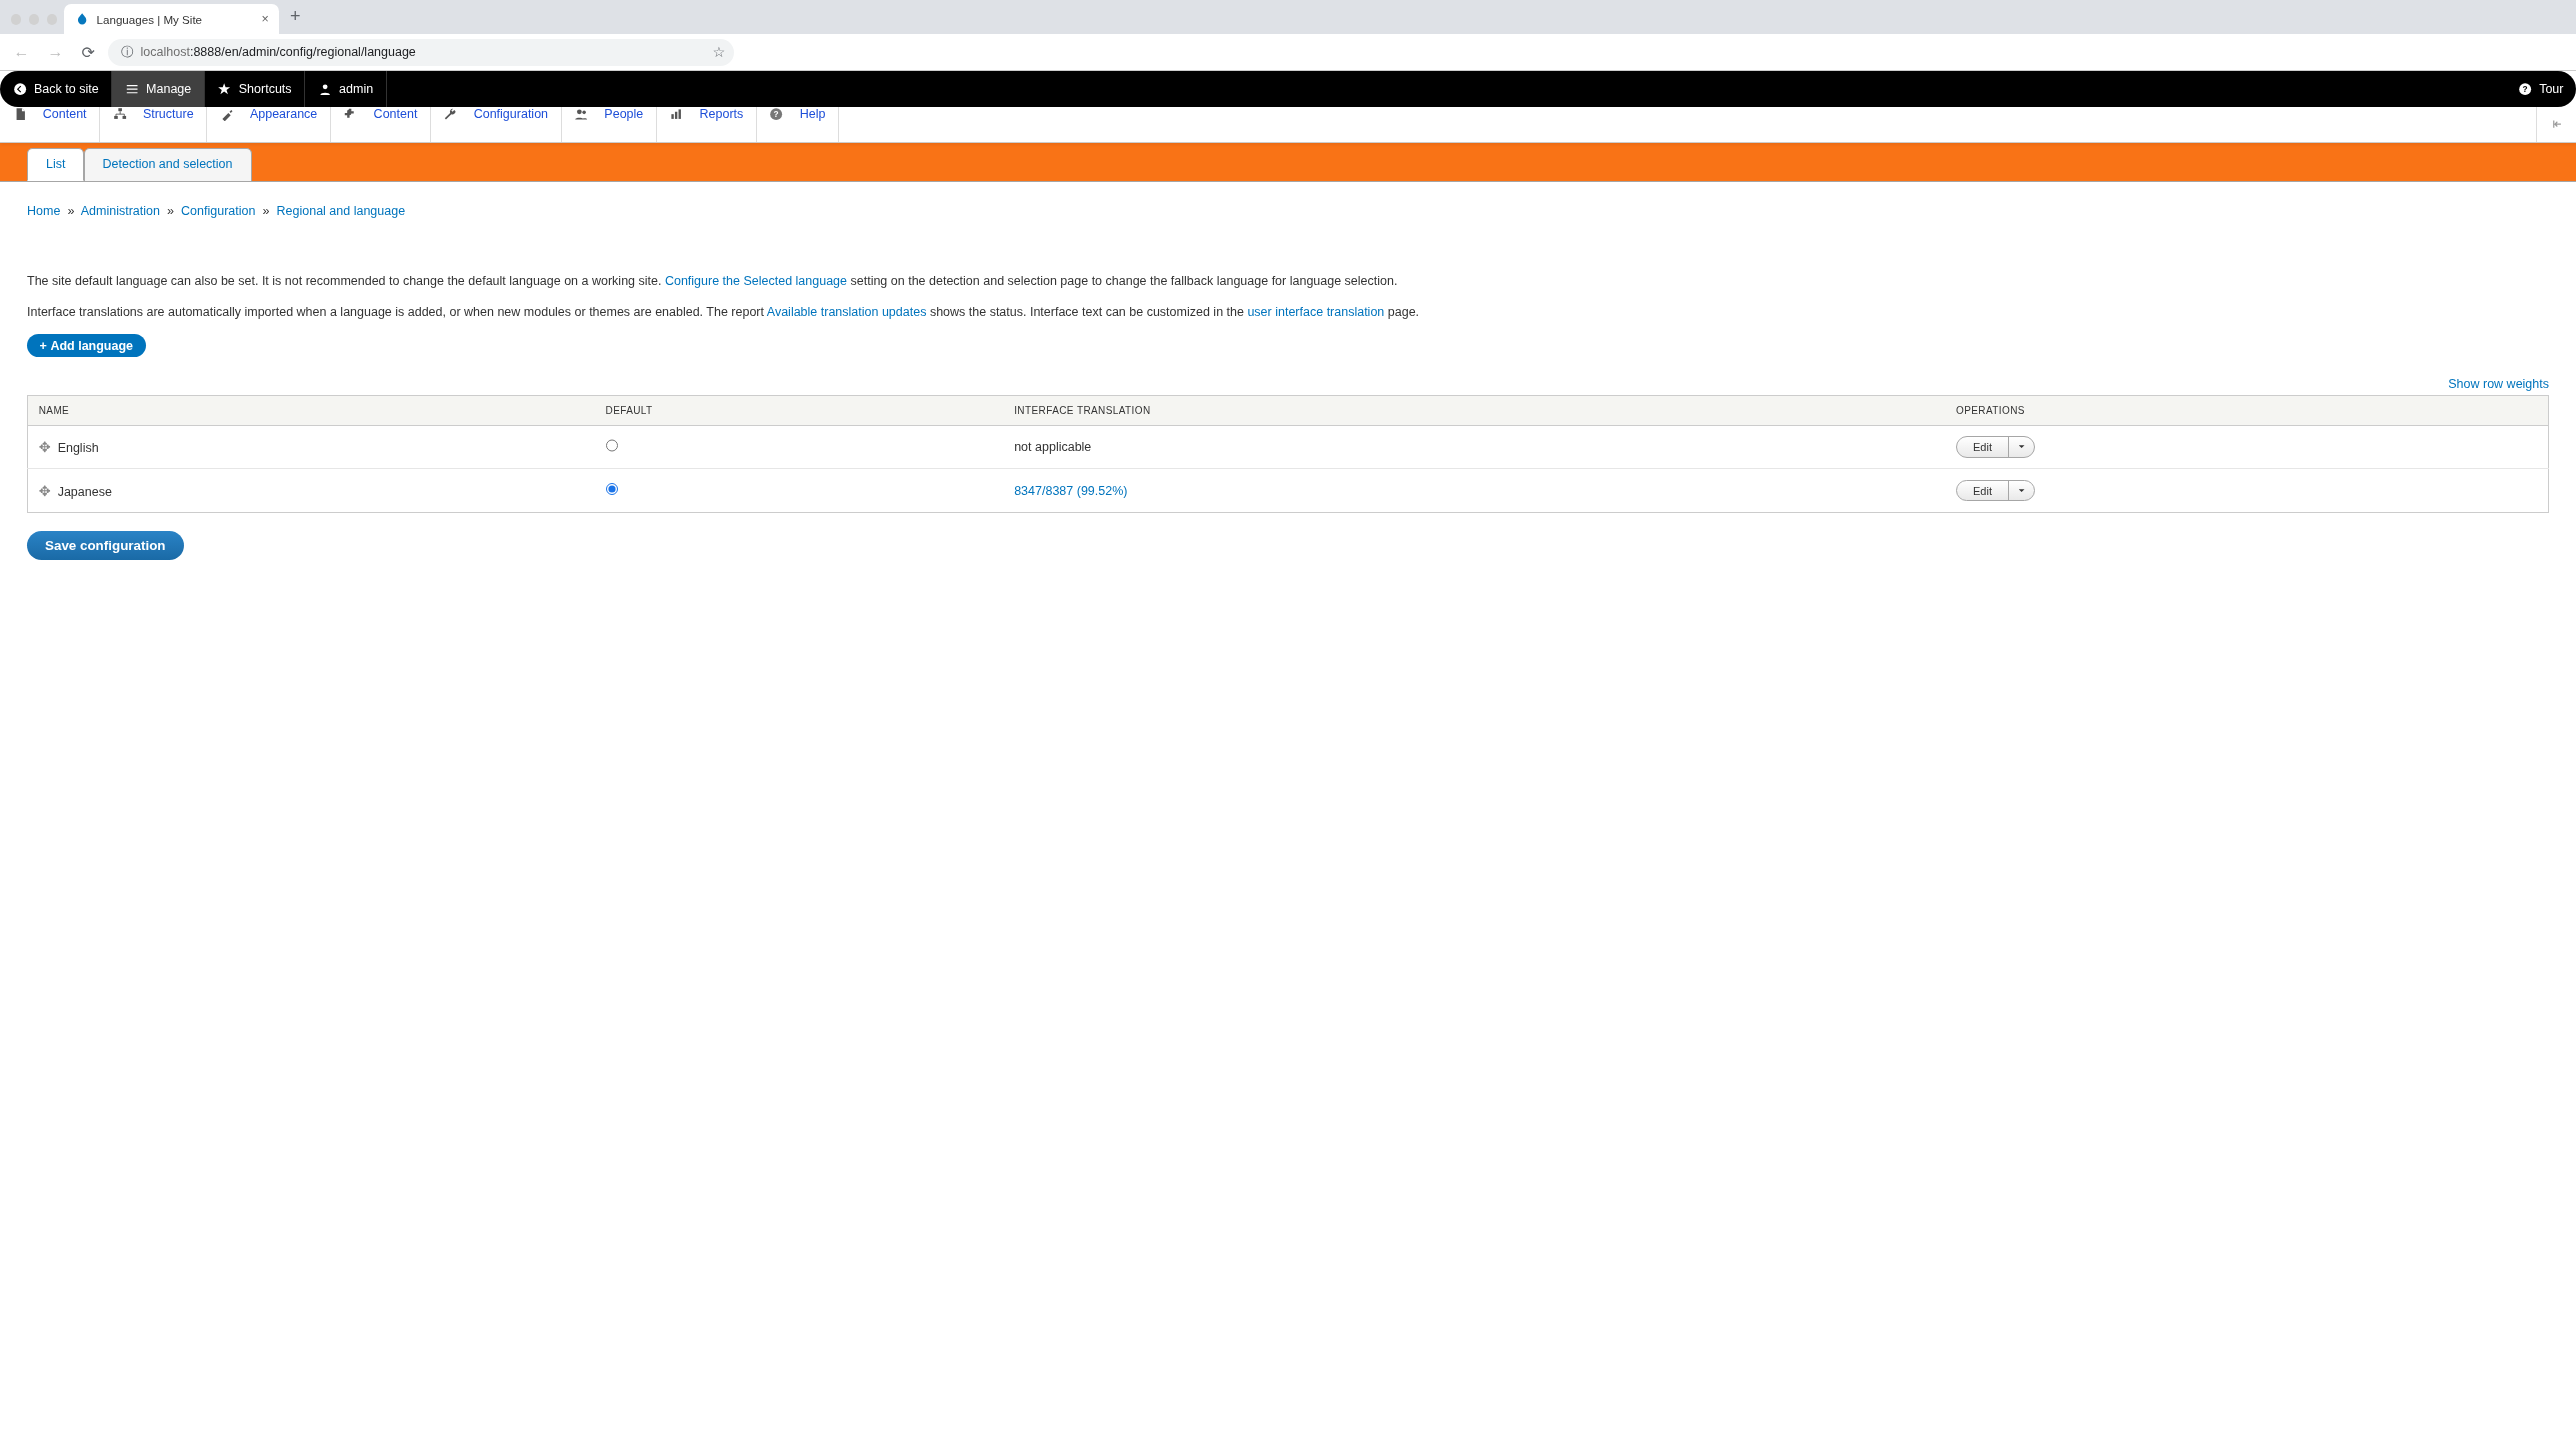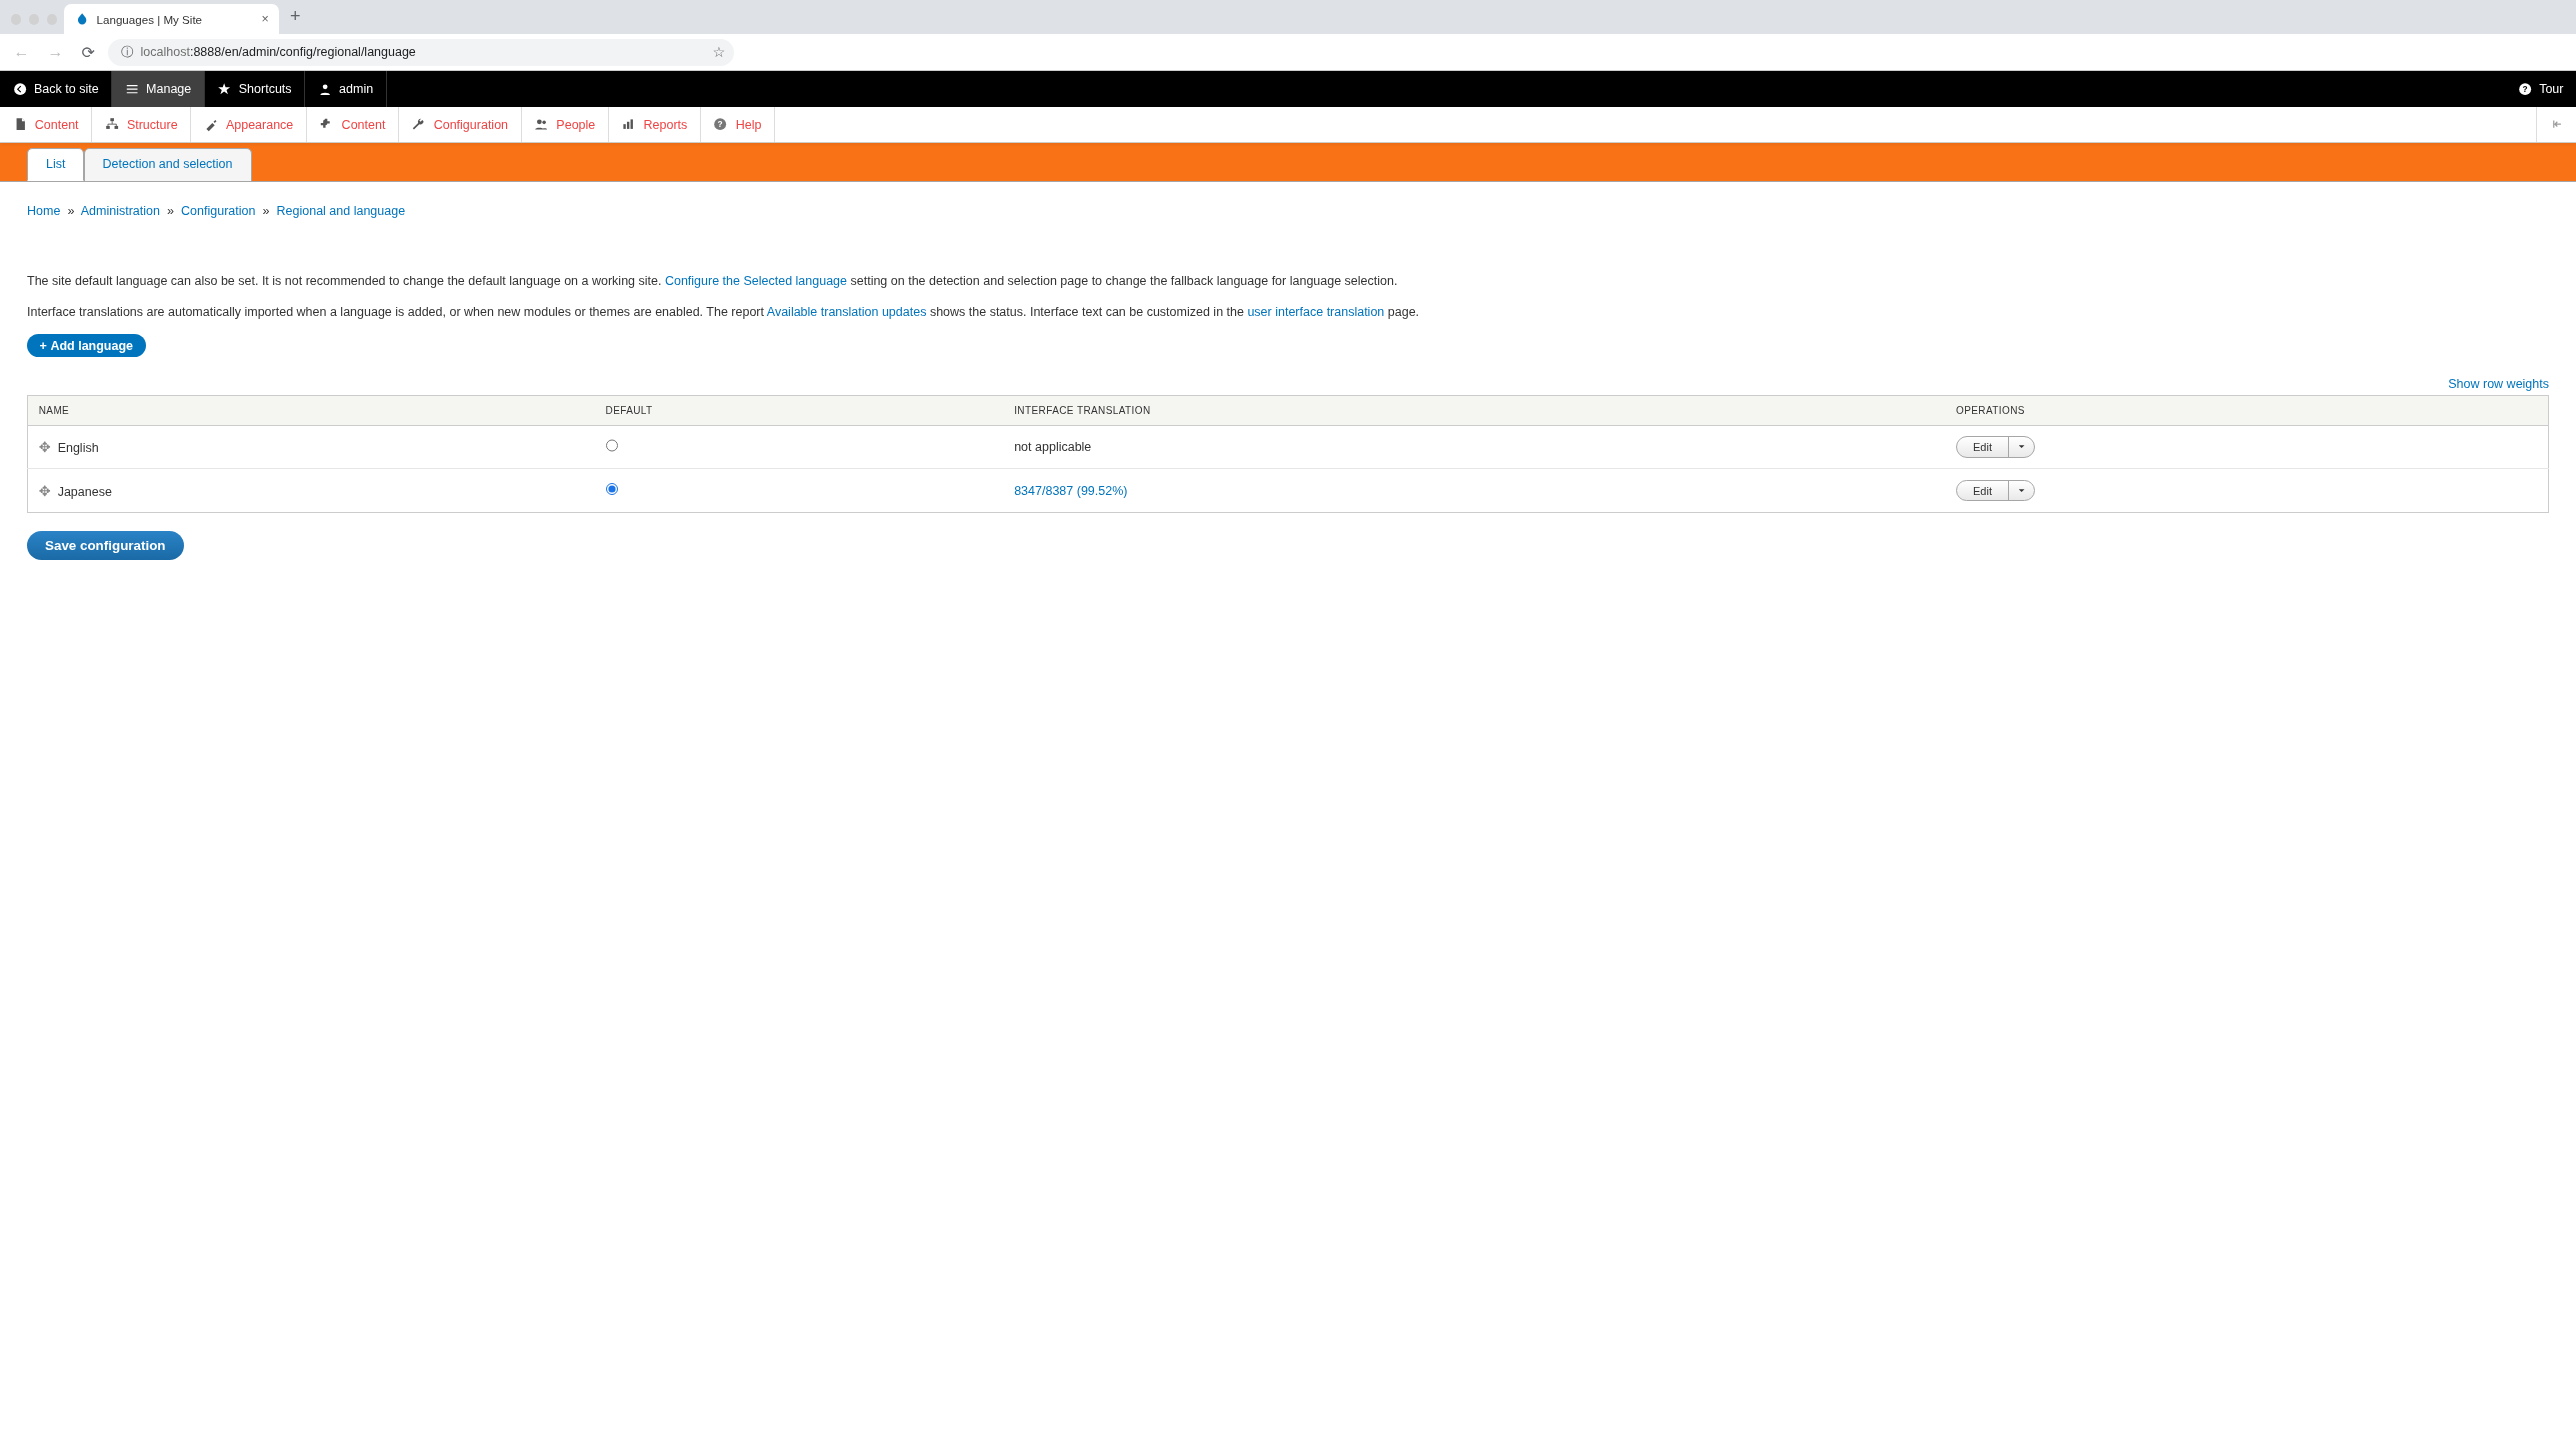--- a/index.html
+++ b/index.html
@@ -19,29 +19,29 @@
 .nav-arrow { color: #bdbdbd; font-size: 16px; padding: 0 4.5px; }
 .nav-arrow.enabled { color: #5f6368; }
 .url-box { flex: 1; display: flex; align-items: center; background: #f1f3f4; border-radius: 14.3px; padding: 3.6px 12.5px; height: 27px; gap: 7.2px; max-width: 626px; position: relative; }
 .url-box .info { color: #5f6368; font-size: 12.5px; }
 .url-text { font-size: 12.5px; color: #202124; }
 .url-text .host { color: #6f6f6f; }
 .url-text .path { color: #202124; }
 .star-icon { margin-left: auto; position: absolute; right: 9px; font-size: 14.3px; color: #5f6368; }
 
 
-.toolbar { background: #000; color: #fff; display: flex; align-items: stretch; height: 36px; font-size: 12.5px; }
+.toolbar { background: #000; color: #fff; display: flex; align-items: stretch; height: 36px; font-size: 12.5px; border-radius: 18px; }
 .toolbar .item { display: flex; align-items: center; gap: 7.2px; padding: 0 12.5px; cursor: pointer; border-right: 0.9px solid #333; }
 .toolbar .item.active { background: #404040; }
 .toolbar .spacer { flex: 1; }
 .toolbar svg { width: 14.3px; height: 14.3px; fill: #fff; }
 
 
 .admin-menu { background: #fff; border-bottom: 0.9px solid #ccc; display: flex; align-items: stretch; height: 36px; font-size: 12.5px; box-shadow: 0 1.8px 3.6px rgba(0,0,0,0.08); position: relative; }
-.admin-menu .item { display: flex; align-items: center; gap: 8px; padding: 0 12.5px; cursor: pointer; border-right: 0.9px solid #ddd; color: #ef4444; }
+.admin-menu .item { display: flex; align-items: flex-start; gap: 16px; padding: 0 12.5px; cursor: pointer; border-right: 0.9px solid #ddd; color: #1d4ed8; }
 .admin-menu svg { width: 14.3px; height: 14.3px; fill: #555; }
 .admin-menu .collapse { margin-left: auto; border-left: 0.9px solid #ddd; border-right: none; padding: 0 12.5px; display: flex; align-items: center; }
 
 
 .local-tabs-wrap { background: #f97316; padding-top: 5.4px; border-bottom: 0.9px solid #a6a6a6; }
 .local-tabs { display: flex; padding: 0 0 0 27px; }
 .local-tabs .tab-link { padding: 8px 18px 9px; background: #f5f5f5; border: 0.9px solid #a6a6a6; border-bottom: none; margin-right: 0; margin-bottom: -0.9px; border-radius: 5.4px 5.4px 0 0; font-size: 12.5px; color: #0074bd; cursor: pointer; }
 .local-tabs .tab-link.active { background: #fff; color: #0074bd; border-bottom: 0.9px solid #fff; }
 .local-tabs .tab-link + .tab-link { margin-left: -0.9px; }
 

